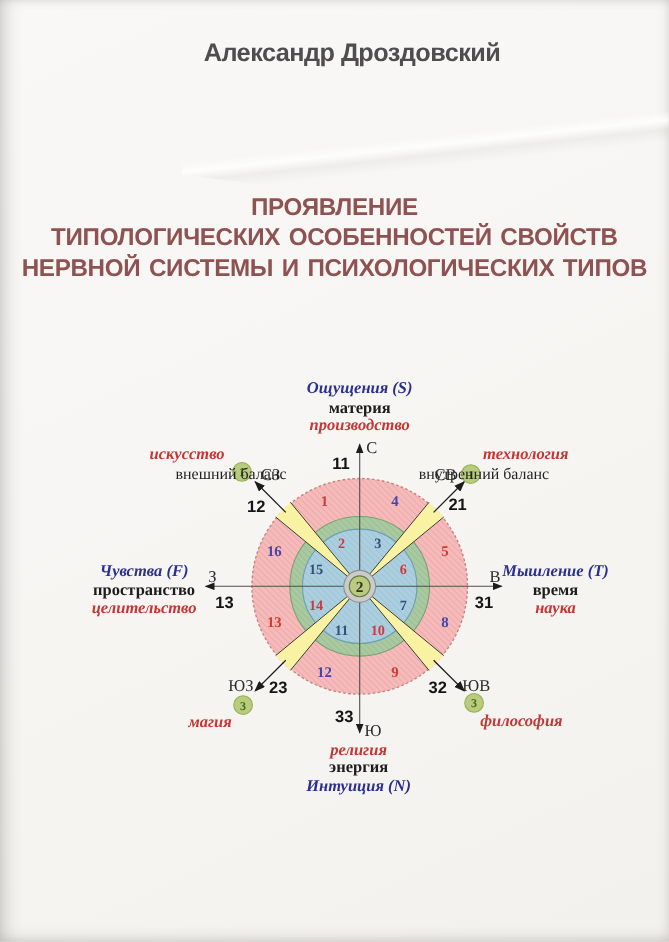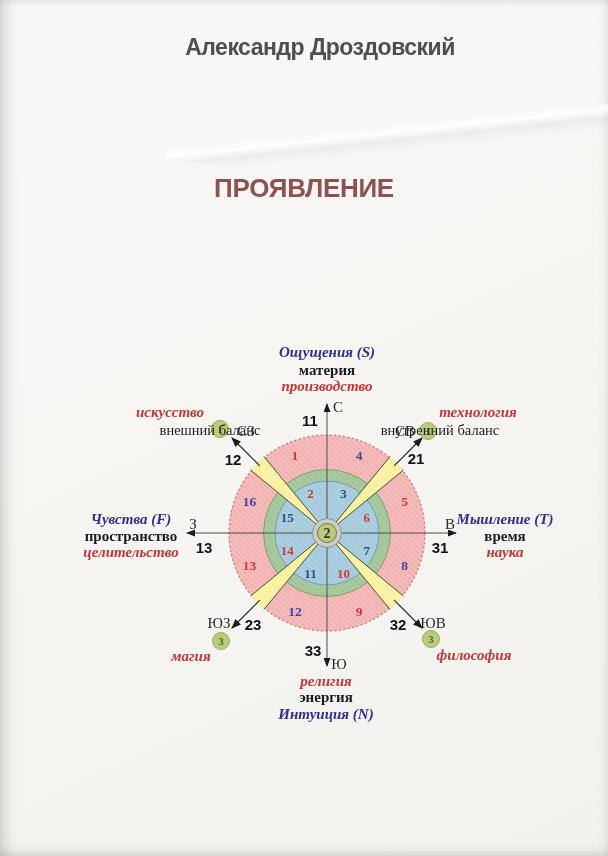--- a/index.html
+++ b/index.html
@@ -25,21 +25,21 @@
   .author{
     position:absolute;top:34px;left:0;width:100%;
     text-align:center;
     font-size:23px;font-weight:bold;letter-spacing:-0.5px;
     color:#4e4e50;
     margin-left:16px;
   }
   .title{
     position:absolute;top:174px;left:0;width:100%;
     text-align:center;color:#8e5252;
-    font-size:26px;font-weight:bold;line-height:28px;letter-spacing:-0.3px;word-spacing:2px;
+    font-size:22px;font-weight:bold;line-height:28px;letter-spacing:-0.3px;word-spacing:2px;
   }
   svg{position:absolute;left:0;top:0;}
   svg text{font-family:"Liberation Serif", serif;text-anchor:middle;}
   .lbl-blue{fill:#2b2f92;font-weight:bold;font-style:italic;font-size:15px;}
   .lbl-black{fill:#1c1c1c;font-weight:bold;font-size:15px;}
   .lbl-red{fill:#c63434;font-weight:bold;font-style:italic;font-size:15px;}
   .lbl-plain{fill:#222222;font-size:14.5px;}
   .compass{fill:#2b2b2b;font-size:15px;}
   .axisnum{font-family:"Liberation Sans", sans-serif;font-weight:bold;font-size:15px;fill:#141414;}
   .ringnum-red{fill:#ce3b3b;font-weight:bold;font-size:13.5px;}
@@ -52,20 +52,22 @@
 </head>
 <body>
 
 <div class="cover">
   <div class="crease"></div>
 
   <div class="author">Александр Дроздовский</div>
 
   <div class="title">
     <div>ПРОЯВЛЕНИЕ</div>
+    <div>ТИПОЛОГИЧЕСКИХ ОСОБЕННОСТЕЙ СВОЙСТВ</div>
+    <div>НЕРВНОЙ СИСТЕМЫ И ПСИХОЛОГИЧЕСКИХ ТИПОВ</div>
   </div>
 
   <svg width="608" height="856" viewBox="0 0 608 856">
     <defs>
       <pattern id="hatchPink" width="4" height="4" patternUnits="userSpaceOnUse" patternTransform="rotate(-45)">
         <rect width="4" height="4" fill="#f5bbba"></rect>
         <line x1="0" y1="0" x2="0" y2="4" stroke="#eca4a3" stroke-width="1.4"></line>
       </pattern>
       <pattern id="hatchGreen" width="4" height="4" patternUnits="userSpaceOnUse" patternTransform="rotate(-45)">
         <rect width="4" height="4" fill="#a9c9a1"></rect>

